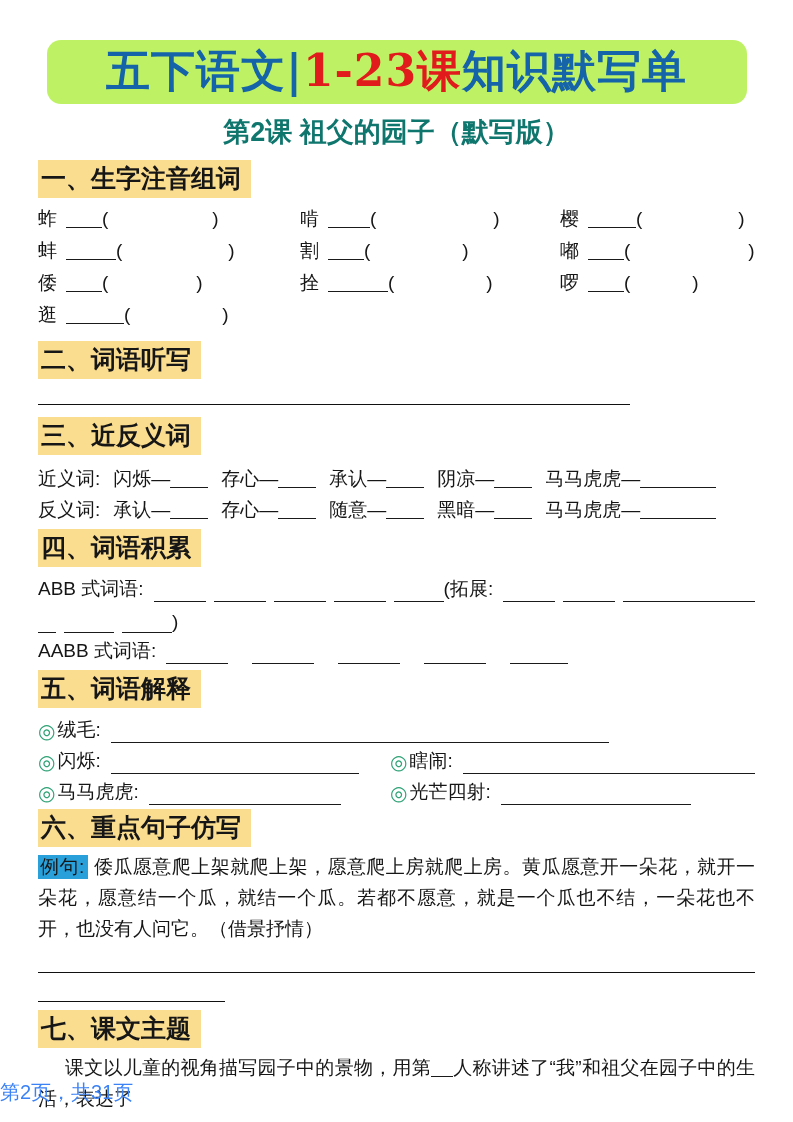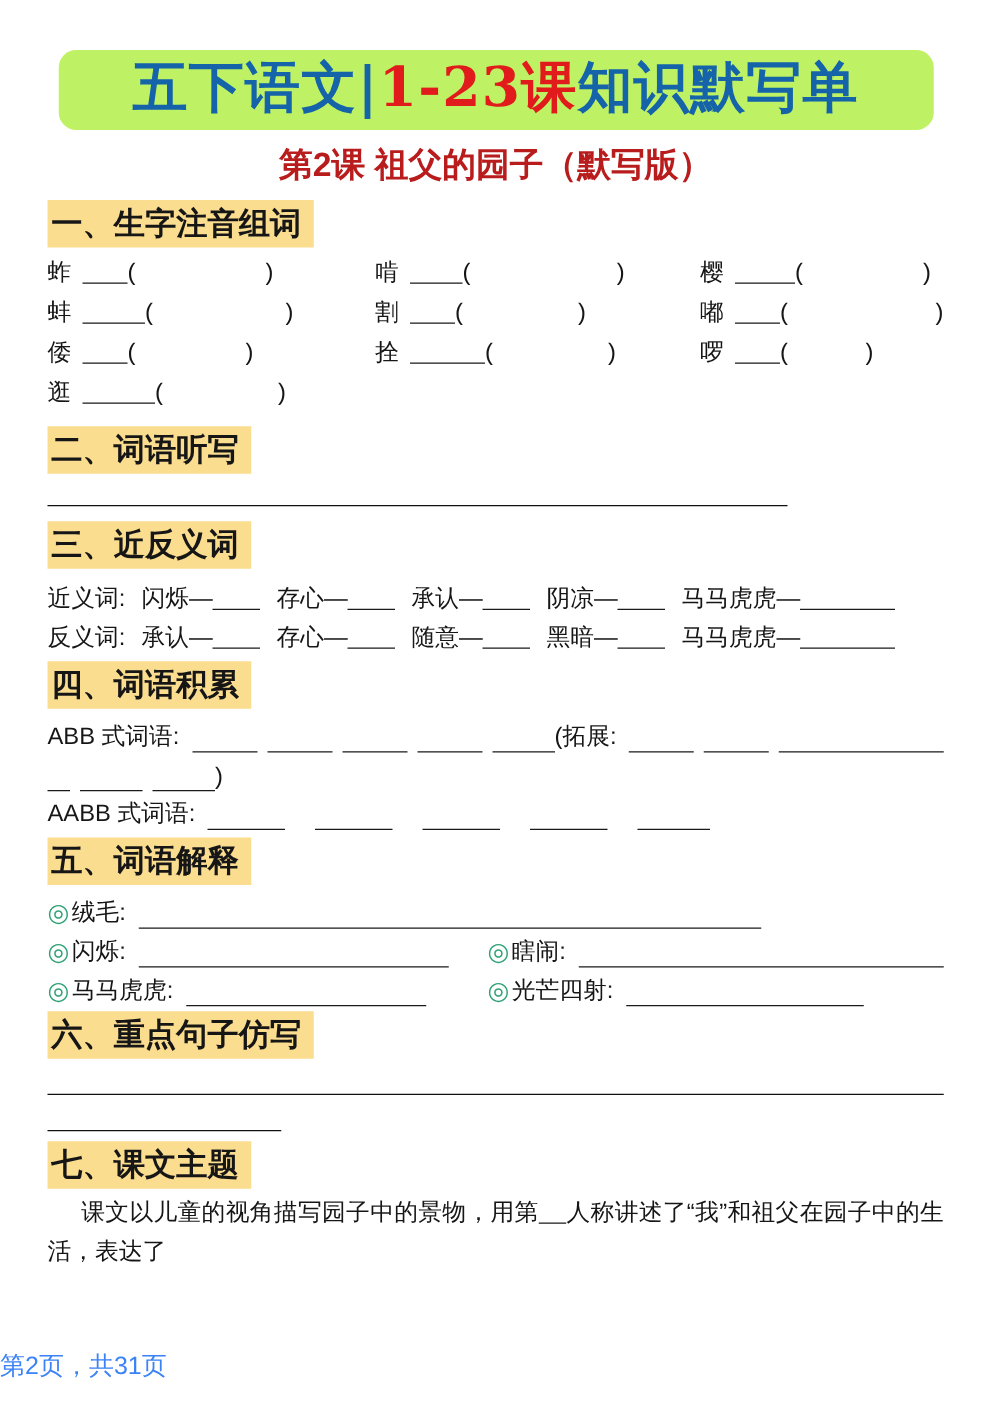--- a/index.html
+++ b/index.html
@@ -18,21 +18,21 @@
     background: #bef264; border-radius: 14px;
     text-align: center; line-height: 62px;
     font-family: "DejaVu Serif", serif;
     font-weight: bold; font-size: 44px; letter-spacing: 1px;
     white-space: nowrap;
   }
   .banner .b { color: #1563a9; }
   .banner .r { color: #e11b1b; }
   .subtitle {
     text-align: center; font-size: 27px; font-weight: bold;
-    color: #b91c1c; margin-top: 10px;
+    color: #0f766e; margin-top: 10px;
   }
 
   
   .sec-h {
     display: table; background: #fbdd90;
     font-weight: bold; font-size: 25px;
     padding: 2px 10px 3px 3px; margin-top: 10px;
   }
 
   
@@ -178,20 +178,21 @@
         <span class="bl ml10" style="width:192px"></span>
       </div>
       <div class="frow">
         <span class="ring">◎</span>
         <span class="lbl">光芒四射:</span>
         <span class="bl ml10" style="width:190px"></span>
       </div>
     </div>
 
     <div class="sec-h" style="margin-top:4px">六、重点句子仿写</div>
+    <p class="para"><span class="hl-blue">例句:</span> <span>倭瓜愿意爬上架就爬上架，愿意爬上房就爬上房。黄瓜愿意开一朵花，就开一朵花，愿意结一个瓜，就结一个瓜。若都不愿意，就是一个瓜也不结，一朵花也不开，也没有人问它。（借景抒情）</span></p>
     <div class="fill-line"></div>
     <div class="fill-line short"></div>
 
     <div class="sec-h" style="margin-top:8px">七、课文主题</div>
     <p class="para indent"><span>课文以儿童的视角描写园子中的景物，用第</span><span class="bl" style="width:22px"></span><span>人称讲述了“我”和祖父在园子中的生活，表达了</span></p>
 
   </div>
 
   <div class="footer">第2页，共31页</div>
 </div>

